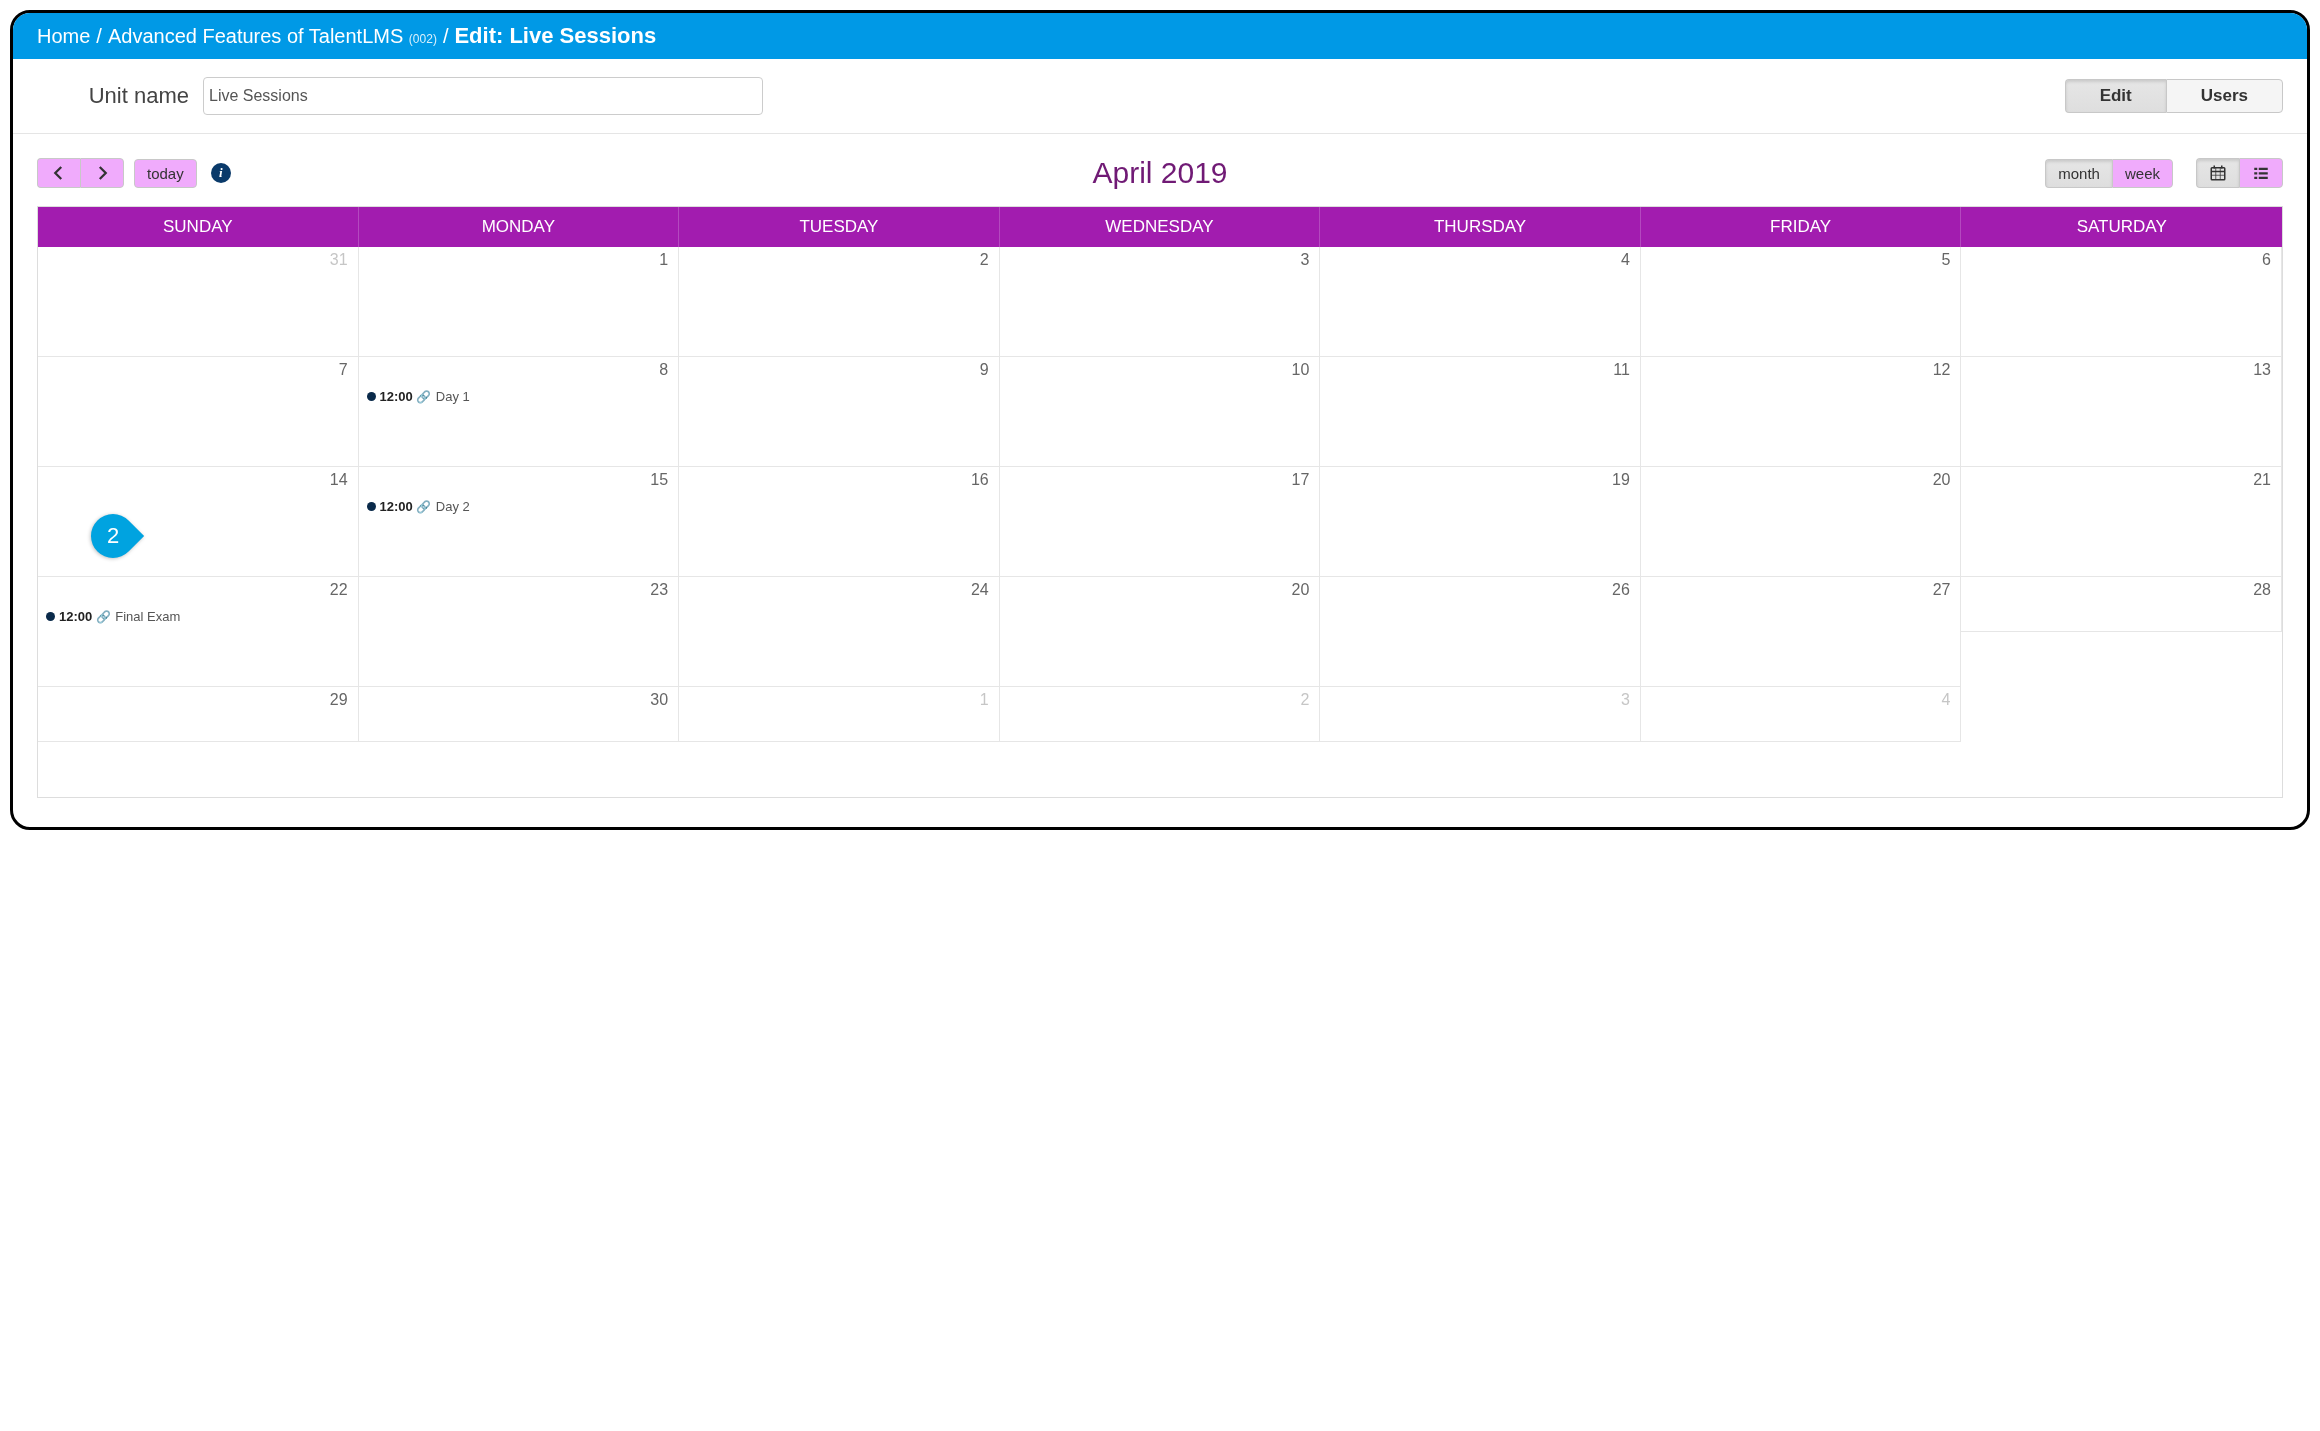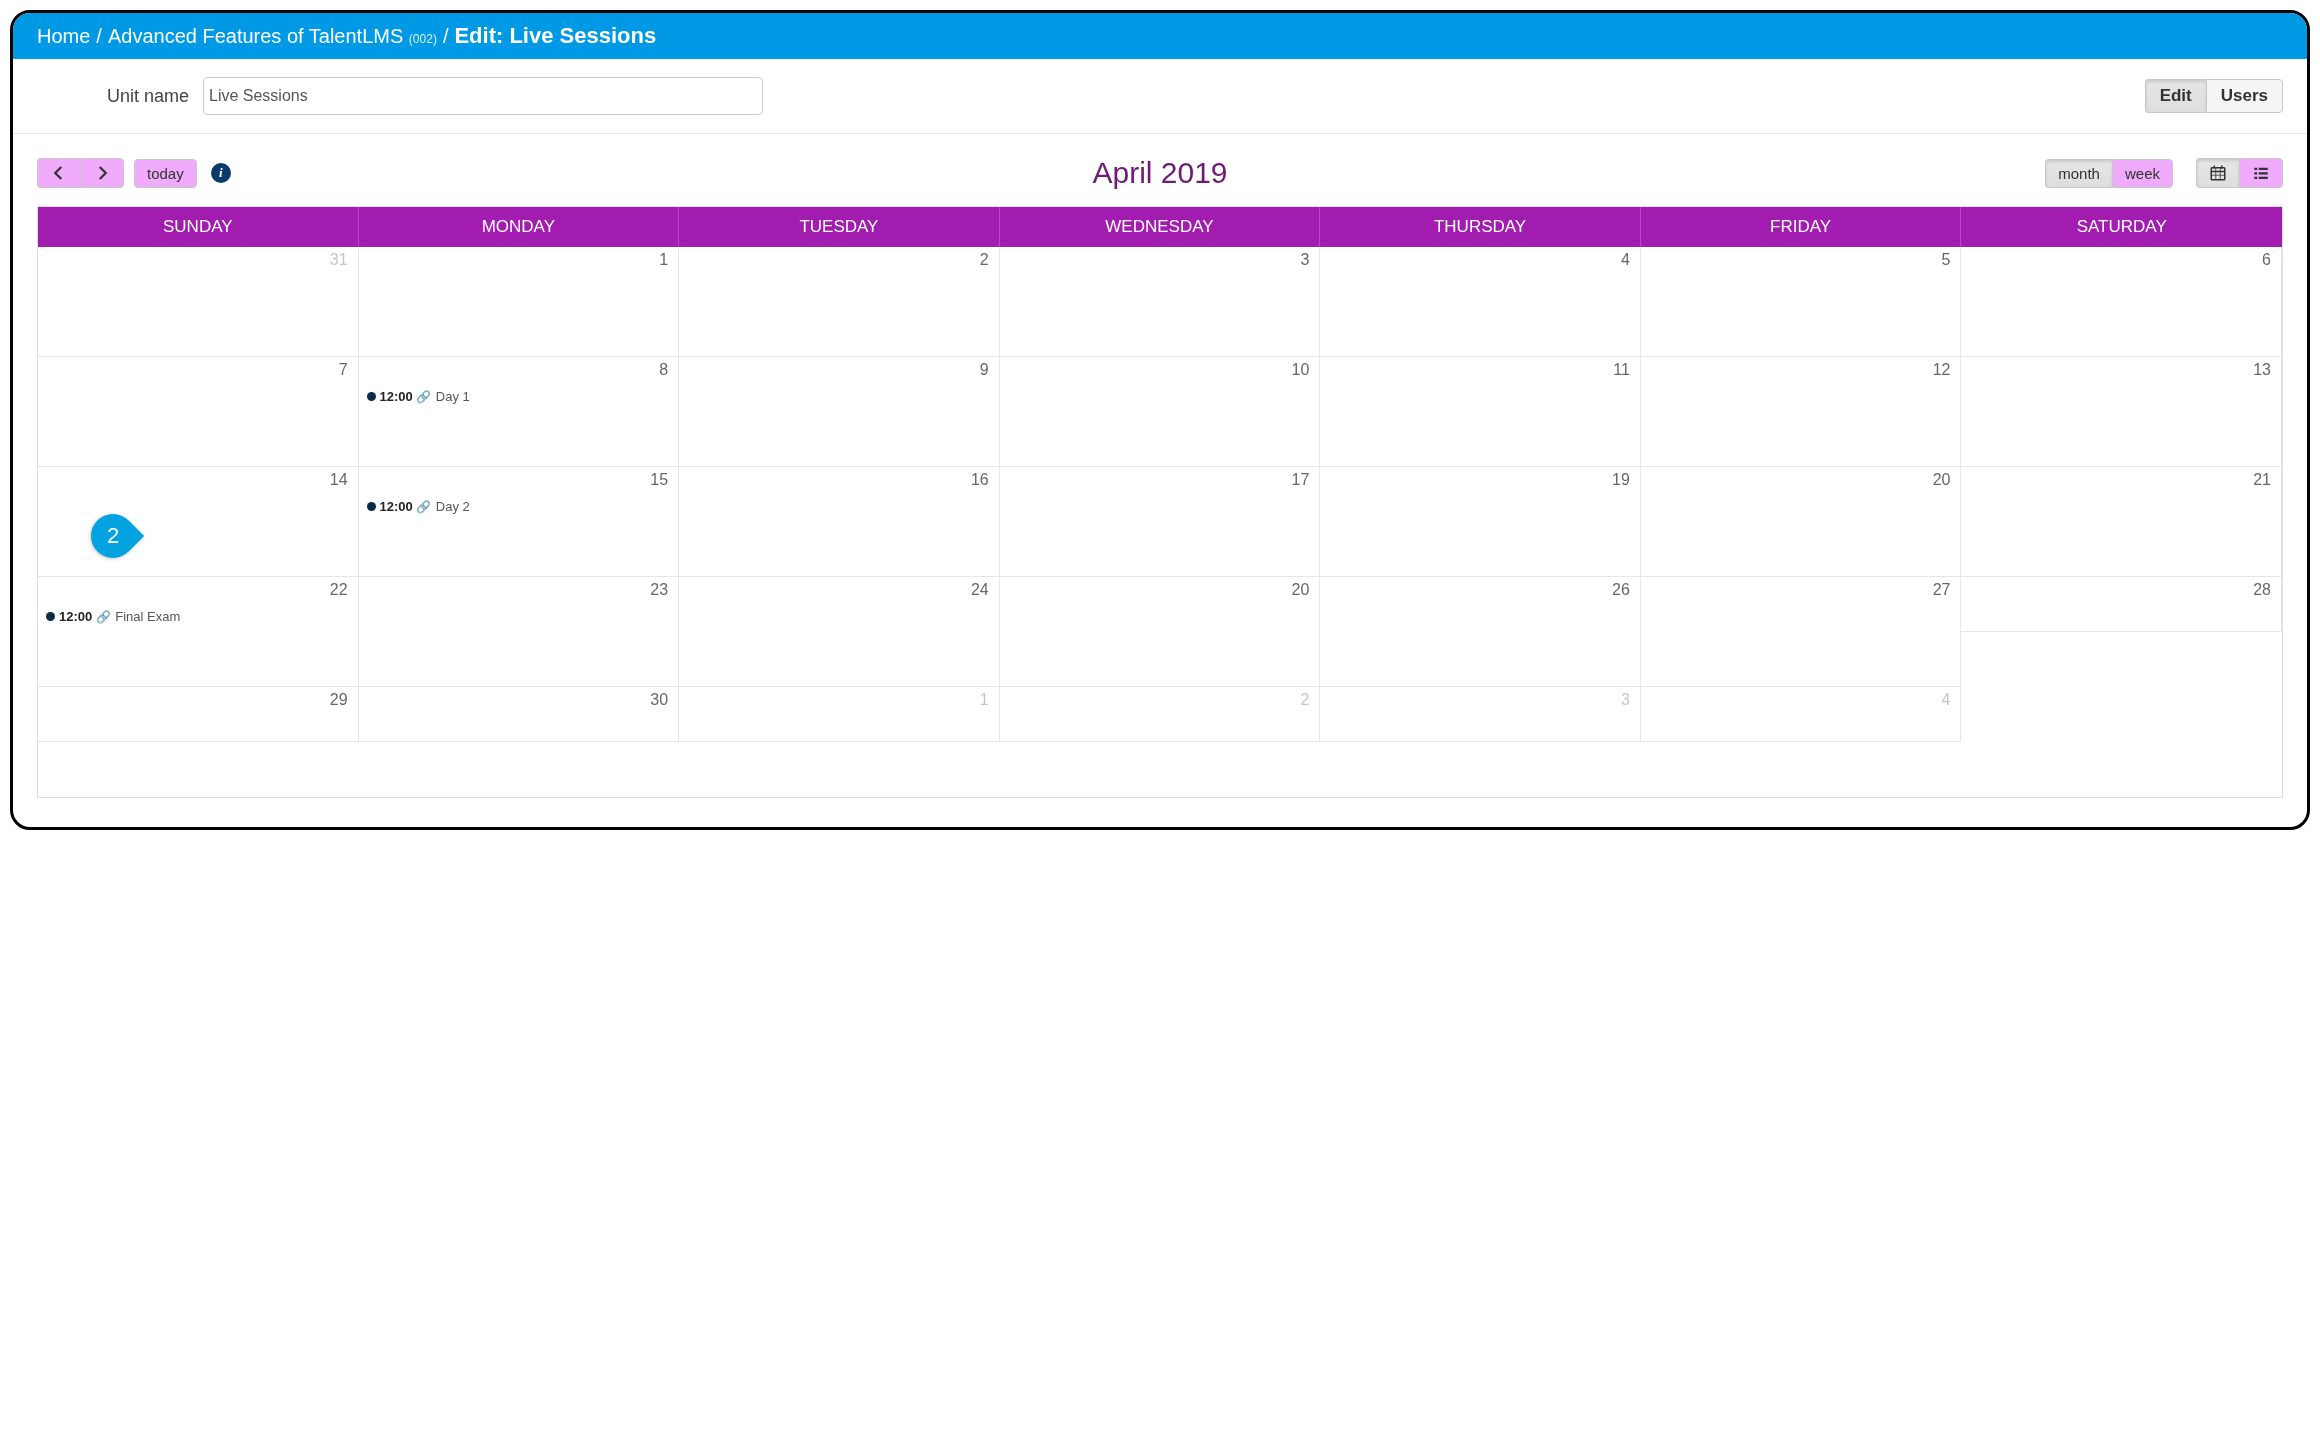--- a/index.html
+++ b/index.html
@@ -41,40 +41,40 @@
   .unit-row {
     display: flex;
     align-items: center;
     padding: 18px 24px 18px 0;
     border-bottom: 1px solid #e5e5e5;
   }
   .unit-label {
     width: 190px;
     text-align: right;
     padding-right: 14px;
-    font-size: 18px;
+    font-size: 22px;
     color: #444;
   }
   .unit-input {
     width: 560px;
     height: 38px;
     border: 1px solid #ccc;
     border-radius: 4px;
     padding: 0 5px;
     font-size: 16px;
     color: #555;
   }
   .unit-actions {
     margin-left: auto;
     display: flex;
   }
   .seg-btn {
     background: #f5f5f5;
     border: 1px solid #c8c8c8;
-    padding: 6px 14px;
+    padding: 6px 34px;
     font-size: 17px;
     font-weight: 700;
     color: #333;
     cursor: pointer;
   }
   .seg-btn.active {
     background: linear-gradient(#e6e6e6, #dedede);
     box-shadow: inset 0 2px 3px rgba(0,0,0,.12);
   }
   .seg-btn:first-child { border-radius: 4px 0 0 4px; border-right: none; }

